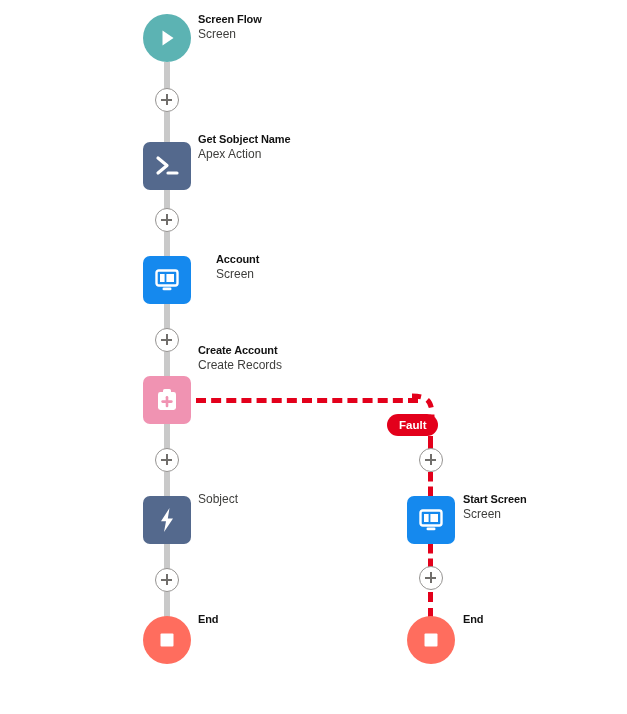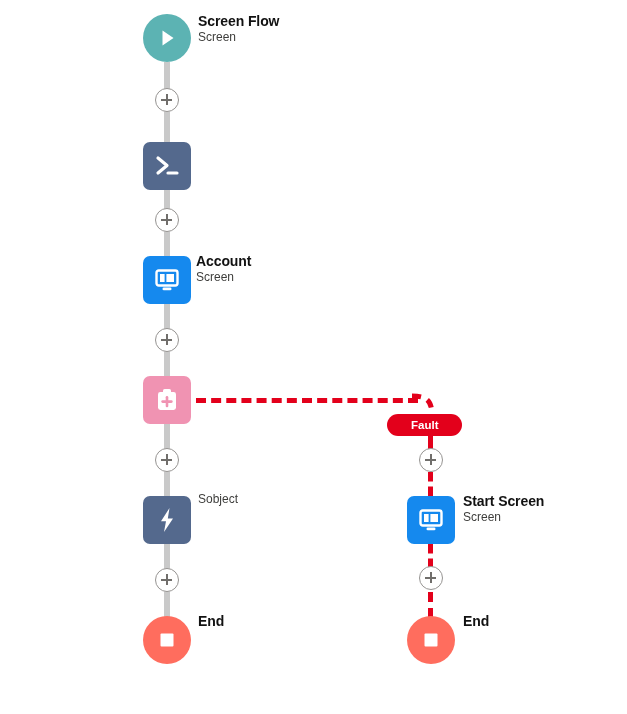--- a/index.html
+++ b/index.html
@@ -90,21 +90,21 @@
   }
 
   
   .label {
     position: absolute;
     white-space: nowrap;
     line-height: 1.32;
   }
   .label .title {
     display: block;
-    font-size: 14px;
+    font-size: 11px;
     font-weight: bold;
     color: #121212;
     letter-spacing: -0.1px;
   }
   .label .subtitle {
     display: block;
     font-size: 12px;
     font-weight: normal;
     color: #3e3e3c;
   }
@@ -114,21 +114,21 @@
     position: absolute;
     height: 22px;
     border-radius: 11px;
     background: #e3001b;
     color: #ffffff;
     font-size: 11.5px;
     font-weight: bold;
     display: flex;
     align-items: center;
     justify-content: center;
-    padding: 0 24px;
+    padding: 0 12px;
     box-sizing: border-box;
   }
 
   svg { display: block; }
 </style>
 </head>
 <body>
 
 <div id="canvas">
 
@@ -173,47 +173,55 @@
   </div>
 
   <div class="node node-sq" style="left:143px; top:142px; background:#54698D;">
     <span>
       <svg width="30" height="30" viewBox="0 0 30 30">
         <path d="M6 7 L15 14.5 L6 22" fill="none" stroke="#ffffff" stroke-width="3.2" stroke-linecap="round" stroke-linejoin="round"></path>
         <line x1="16" y1="22" x2="25" y2="22" stroke="#ffffff" stroke-width="3.2" stroke-linecap="round"></line>
       </svg>
     </span>
   </div>
+  <div class="label" style="left:198px; top:132px;">
+    <span class="title">Get Sobject Name</span>
+    <span class="subtitle">Apex Action</span>
+  </div>
 
   <div class="node node-sq" style="left:143px; top:256px; background:#1589EE;">
     <span>
       <svg width="30" height="30" viewBox="0 0 30 30">
         <rect x="4.5" y="5.5" width="21" height="15" rx="2.2" fill="none" stroke="#ffffff" stroke-width="2.4"></rect>
         <rect x="8" y="9" width="4.6" height="8" fill="#ffffff"></rect>
         <rect x="14.4" y="9" width="7.6" height="8" fill="#ffffff"></rect>
         <rect x="10.5" y="22.6" width="9" height="2.6" rx="1.3" fill="#ffffff"></rect>
       </svg>
     </span>
   </div>
-  <div class="label" style="left:196px; top:252px;">
+  <div class="label" style="left:216px; top:252px;">
     <span class="title">Account</span>
     <span class="subtitle">Screen</span>
   </div>
 
   <div class="node node-sq" style="left:143px; top:376px; background:#F093B2;">
     <span>
       <svg width="30" height="30" viewBox="0 0 30 30">
         <rect x="6" y="7" width="18" height="18" rx="2.4" fill="#ffffff"></rect>
         <rect x="11" y="4" width="8" height="5" rx="1.6" fill="#ffffff"></rect>
         <rect x="11" y="4.6" width="8" height="4" rx="1.4" fill="#F093B2" opacity="0"></rect>
         <line x1="15" y1="12.2" x2="15" y2="21" stroke="#F093B2" stroke-width="2.6" stroke-linecap="round"></line>
         <line x1="10.6" y1="16.6" x2="19.4" y2="16.6" stroke="#F093B2" stroke-width="2.6" stroke-linecap="round"></line>
       </svg>
     </span>
   </div>
+  <div class="label" style="left:198px; top:343px;">
+    <span class="title">Create Account</span>
+    <span class="subtitle">Create Records</span>
+  </div>
 
   <div class="fault-badge" style="left:387px; top:414px;">
     <span>Fault</span>
   </div>
 
   <div class="node node-sq" style="left:407px; top:496px; background:#1589EE;">
     <span>
       <svg width="30" height="30" viewBox="0 0 30 30">
         <rect x="4.5" y="5.5" width="21" height="15" rx="2.2" fill="none" stroke="#ffffff" stroke-width="2.4"></rect>
         <rect x="8" y="9" width="4.6" height="8" fill="#ffffff"></rect>

